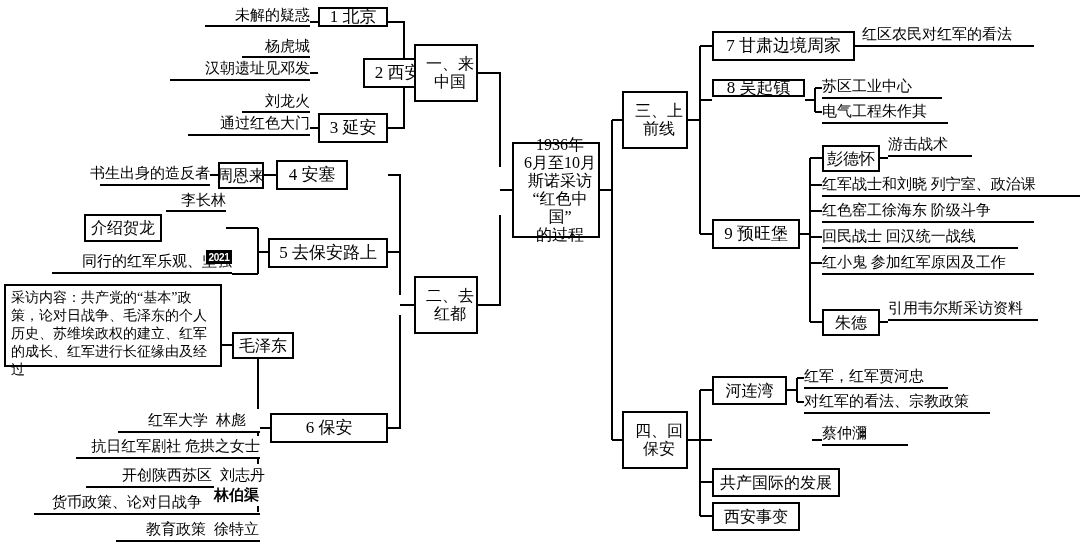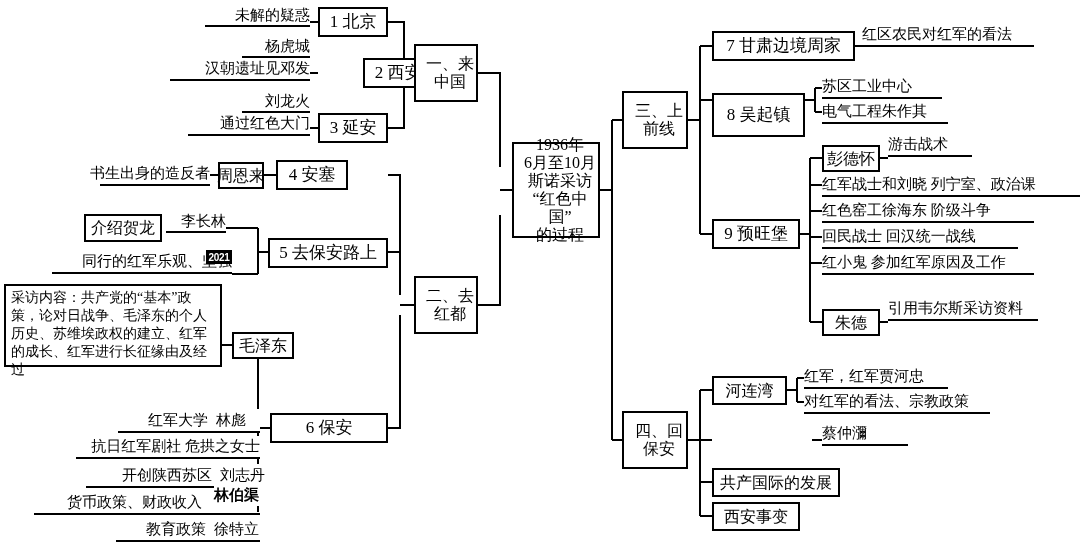--- a/index.html
+++ b/index.html
@@ -179,21 +179,21 @@
     <path d="M 787 390 L 797 390"></path>
     <path d="M 797 378 L 797 402"></path>
     <path d="M 797 378 L 804 378"></path>
     <path d="M 797 402 L 804 402"></path>
 
     <path d="M 812 440 L 822 440"></path>
   </svg>
 
   <div class="node underlined plain t15" style="left:205px; top:5px; width:105px; height:22px; justify-content:flex-end;">未解的疑惑</div>
 
-  <div class="node boxed t17" style="left:318px; top:7px; width:70px; height:30px;">1 北京</div>
+  <div class="node boxed t17" style="left:318px; top:7px; width:70px; height:20px;">1 北京</div>
 
   <div class="node underlined plain t15" style="left:242px; top:36px; width:68px; height:22px; justify-content:flex-end;">杨虎城</div>
 
   <div class="node underlined plain t15" style="left:170px; top:58px; width:140px; height:23px; justify-content:flex-end;">汉朝遗址见邓发</div>
 
   <div class="node boxed t17" style="left:318px; top:58px; width:70px; height:30px;margin-left:45px;">2 西安</div>
 
   <div class="node underlined plain t15" style="left:242px; top:91px; width:68px; height:22px; justify-content:flex-end;">刘龙火</div>
 
   <div class="node underlined plain t15" style="left:188px; top:113px; width:122px; height:23px; justify-content:flex-end;">通过红色大门</div>
@@ -204,21 +204,21 @@
 中国</div>
 
   <div class="node underlined plain t15" style="left:100px; top:163px; width:110px; height:23px; justify-content:flex-end;">书生出身的造反者</div>
 
   <div class="node boxed t16" style="left:218px; top:162px; width:46px; height:27px;">周恩来</div>
 
   <div class="node boxed t17" style="left:276px; top:160px; width:72px; height:30px;">4 安塞</div>
 
   <div class="node boxed t16" style="left:84px; top:214px; width:78px; height:28px;">介绍贺龙</div>
 
-  <div class="node underlined plain t15" style="left:166px; top:211px; width:60px; height:22px; justify-content:flex-end;">李长林</div>
+  <div class="node underlined plain t15" style="left:166px; top:190px; width:60px; height:22px; justify-content:flex-end;">李长林</div>
 
   <div class="node underlined plain t15" style="left:52px; top:251px; width:180px; height:23px; justify-content:flex-end;">同行的红军乐观、坚强</div>
 
   <div class="watermark" style="left:206px; top:250px; width:26px; height:14px;">2021</div>
 
   <div class="node boxed t17" style="left:268px; top:238px; width:120px; height:30px;">5 去保安路上</div>
 
   <div class="node wrapbox t14" style="left:4px; top:284px; width:218px; height:83px;">采访内容：共产党的“基本”政策，论对日战争、毛泽东的个人历史、苏维埃政权的建立、红军的成长、红军进行长征缘由及经过</div>
 
   <div class="node boxed t16" style="left:232px; top:332px; width:62px; height:27px;">毛泽东</div>
@@ -226,21 +226,21 @@
   <div class="node plain t15" style="left:118px; top:409px; width:90px; height:22px; justify-content:flex-end;">红军大学</div>
   <div class="node plain t15" style="left:216px; top:409px; width:44px; height:22px; justify-content:flex-start;">林彪</div>
   <div style="position:absolute; left:118px; top:431px; width:142px; height:0; border-bottom:2px solid #000; z-index:2;"></div>
 
   <div class="node underlined plain t15" style="left:76px; top:436px; width:184px; height:23px; justify-content:flex-end;">抗日红军剧社  危拱之女士</div>
 
   <div class="node plain t15" style="left:86px; top:464px; width:126px; height:22px; justify-content:flex-end;">开创陕西苏区</div>
   <div class="node plain t15" style="left:220px; top:464px; width:46px; height:22px; justify-content:flex-start;">刘志丹</div>
   <div style="position:absolute; left:86px; top:486px; width:174px; height:0; border-bottom:2px solid #000; z-index:2;"></div>
 
-  <div class="node plain t15" style="left:34px; top:491px; width:168px; height:22px; justify-content:flex-end;">货币政策、财政收入</div>
+  <div class="node plain t15" style="left:34px; top:491px; width:168px; height:22px; justify-content:flex-end;">货币政策、论对日战争</div>
   <div class="node plain t15" style="left:214px; top:484px; width:50px; height:22px; justify-content:flex-start;font-weight:bold;">林伯渠</div>
   <div style="position:absolute; left:34px; top:513px; width:226px; height:0; border-bottom:2px solid #000; z-index:2;"></div>
 
   <div class="node plain t15" style="left:116px; top:518px; width:90px; height:22px; justify-content:flex-end;">教育政策</div>
   <div class="node plain t15" style="left:214px; top:518px; width:50px; height:22px; justify-content:flex-start;">徐特立</div>
   <div style="position:absolute; left:116px; top:540px; width:144px; height:0; border-bottom:2px solid #000; z-index:2;"></div>
 
   <div class="node boxed t17" style="left:270px; top:413px; width:118px; height:30px;">6 保安</div>
 
   <div class="node boxed t16 multi" style="left:414px; top:276px; width:64px; height:58px; flex-direction:column;">二、去
@@ -254,21 +254,21 @@
 
   <div class="node boxed t16 multi" style="left:622px; top:91px; width:66px; height:58px; flex-direction:column;">三、上
 前线</div>
 
   <div class="node boxed t17" style="left:712px; top:31px; width:143px; height:30px;">7 甘肃边境周家</div>
 
   <div class="node underlined plain t15" style="left:862px; top:24px; width:172px; height:23px; justify-content:flex-start;">红区农民对红军的看法</div>
 
   <div class="node underlined plain t15" style="left:822px; top:76px; width:120px; height:23px; justify-content:flex-start;">苏区工业中心</div>
 
-  <div class="node boxed t17" style="left:712px; top:93px; width:93px; height:44px;">8 吴起镇</div>
+  <div class="node boxed t17" style="left:712px; top:79px; width:93px; height:18px;">8 吴起镇</div>
 
   <div class="node underlined plain t15" style="left:822px; top:101px; width:126px; height:23px; justify-content:flex-start;">电气工程朱作其</div>
 
   <div class="node boxed t16" style="left:822px; top:145px; width:58px; height:27px;">彭德怀</div>
 
   <div class="node underlined plain t15" style="left:888px; top:134px; width:84px; height:23px; justify-content:flex-start;">游击战术</div>
 
   <div class="node underlined plain t15" style="left:822px; top:174px; width:258px; height:23px; justify-content:flex-start;">红军战士和刘晓    列宁室、政治课</div>
 
   <div class="node boxed t17" style="left:712px; top:219px; width:88px; height:30px;">9 预旺堡</div>

